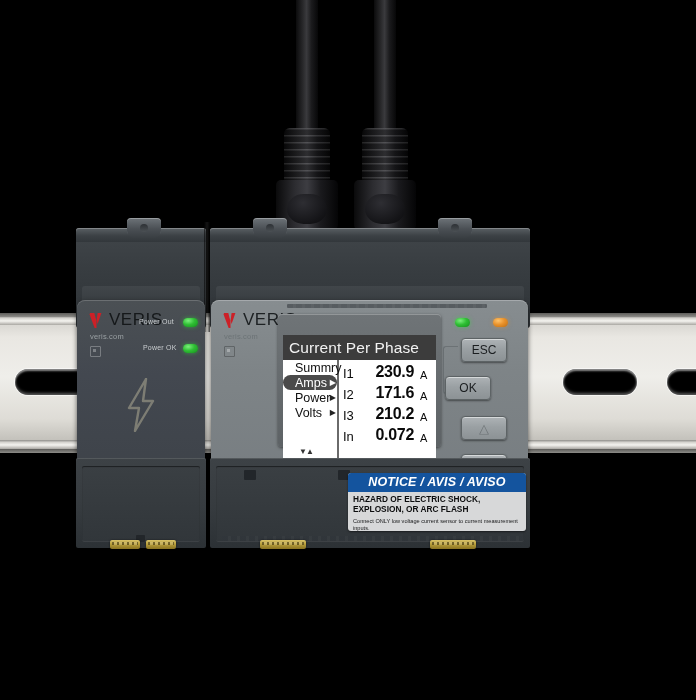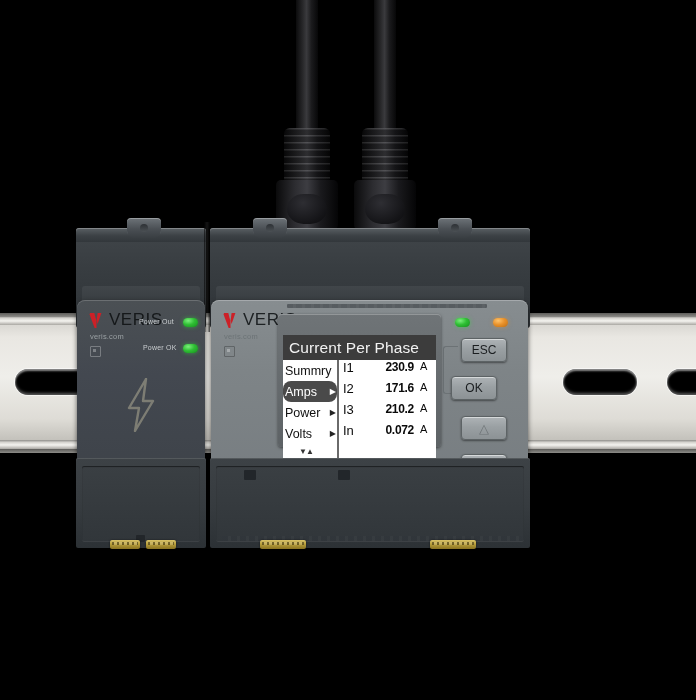--- a/index.html
+++ b/index.html
@@ -65,29 +65,29 @@
   .code-lbl{position:absolute;font-size:8px;letter-spacing:.4px;}
 
   
   .lcd-bezel{position:absolute;border-radius:4px;background:linear-gradient(to bottom,#6f7477,#5d6265);
       box-shadow:inset 0 1px 0 rgba(255,255,255,.25), 0 1px 3px rgba(0,0,0,.5);padding:5px;}
   .lcd{position:absolute;background:#ffffff;overflow:hidden;}
   .lcd-title{height:25px;background:#3c3c3c;color:#f2f2f2;display:flex;align-items:center;
       padding-left:6px;font-size:15.5px;letter-spacing:.1px;}
   .lcd-body{display:flex;height:calc(100% - 25px);background:#fff;}
   .lcd-menu{width:54px;border-right:2px solid #6a6a6a;position:relative;}
-  .menu-row{height:21px;display:flex;align-items:center;padding-left:2px;font-size:12.5px;color:#101010;position:relative;}
+  .menu-row{height:15px;display:flex;align-items:center;padding-left:12px;font-size:12.5px;color:#101010;position:relative;}
   .menu-row.sel{background:#4a4a4a;color:#fff;border-radius:8px;}
   .menu-row .arr{position:absolute;right:1px;font-size:8px;color:#222;line-height:1;}
   .menu-row.sel .arr{color:#fff;}
   .scroll-ind{position:absolute;left:16px;bottom:2px;font-size:8px;color:#333;letter-spacing:-1px;}
   .lcd-vals{flex:1;padding-left:4px;}
-  .val-row{height:21px;display:flex;align-items:flex-start;font-size:13px;color:#0a0a0a;}
+  .val-row{height:21px;display:flex;align-items:flex-end;font-size:13px;color:#0a0a0a;}
   .val-row .lbl{width:22px;}
-  .val-row .num{flex:1;text-align:right;font-weight:bold;font-size:12px;padding-right:6px;letter-spacing:-.3px;}
+  .val-row .num{flex:1;text-align:right;font-weight:bold;font-size:16px;padding-right:6px;letter-spacing:-.3px;}
   .val-row .unit{width:16px;font-size:11px;}
 
   
   .btn{position:absolute;width:44px;height:22px;border-radius:4px;
       background:linear-gradient(to bottom,#a9aeb1 0%,#9197 40%,#8d9295 100%);
       background:linear-gradient(to bottom,#aeb3b6 0%,#9aa0a3 45%,#8c9295 100%);
       border:1px solid #5d6365;display:flex;align-items:center;justify-content:center;
       font-size:12px;color:#1b1e20;box-shadow:inset 0 1px 0 rgba(255,255,255,.5),0 1px 2px rgba(0,0,0,.45);}
   .config-lbl{position:absolute;font-size:7.5px;color:#5d6366;letter-spacing:.2px;}
   .config-brkt{position:absolute;border-left:1px solid #6c7275;border-top:1px solid #6c7275;border-bottom:1px solid #6c7275;border-radius:3px 0 0 3px;}
@@ -212,21 +212,21 @@
 
     <div class="led led-green" style="left:244px;top:18px;"></div>
     <div class="led led-orange" style="left:282px;top:18px;"></div>
 
     <div class="config-brkt" style="left:232px;top:46px;width:14px;height:46px;"></div>
     <div class="config-lbl" style="left:200px;top:64px;">Config</div>
 
     <div class="btn" style="left:250px;top:38px;">
       <span>ESC</span>
     </div>
-    <div class="btn" style="left:240px;top:76px;">
+    <div class="btn" style="left:234px;top:76px;">
       <span>OK</span>
     </div>
     <div class="btn" style="left:250px;top:116px;color:#6e7477;font-size:13px;">
       <span>△</span>
     </div>
     <div class="btn" style="left:250px;top:154px;color:#6e7477;font-size:13px;">
       <span>▽</span>
     </div>
 
     <div class="lcd-bezel" style="left:67px;top:14px;width:153px;height:123px;">
@@ -285,14 +285,20 @@
   <div class="gold" style="left:146px;top:540px;width:30px;"></div>
 
   <div class="term" style="left:210px;top:458px;width:320px;height:90px;"></div>
   <div class="term-inner" style="left:216px;top:466px;width:308px;height:76px;"></div>
   <div class="vent" style="left:222px;top:536px;width:300px;height:5px;"></div>
   <div class="gold" style="left:260px;top:540px;width:46px;"></div>
   <div class="gold" style="left:430px;top:540px;width:46px;"></div>
   <div class="screwpost" style="left:244px;top:470px;width:12px;height:10px;"></div>
   <div class="screwpost" style="left:338px;top:470px;width:12px;height:10px;"></div>
 
+  <div class="notice" style="left:348px;top:473px;width:178px;height:58px;">
+    <div class="notice-hd">NOTICE / AVIS / AVISO</div>
+    <div class="notice-b1">HAZARD OF ELECTRIC SHOCK, EXPLOSION, OR ARC FLASH</div>
+    <div class="notice-b2">Connect ONLY low voltage current sensor to current measurement inputs.</div>
+
+  </div>
 
 </div>
 
 </body></html>

